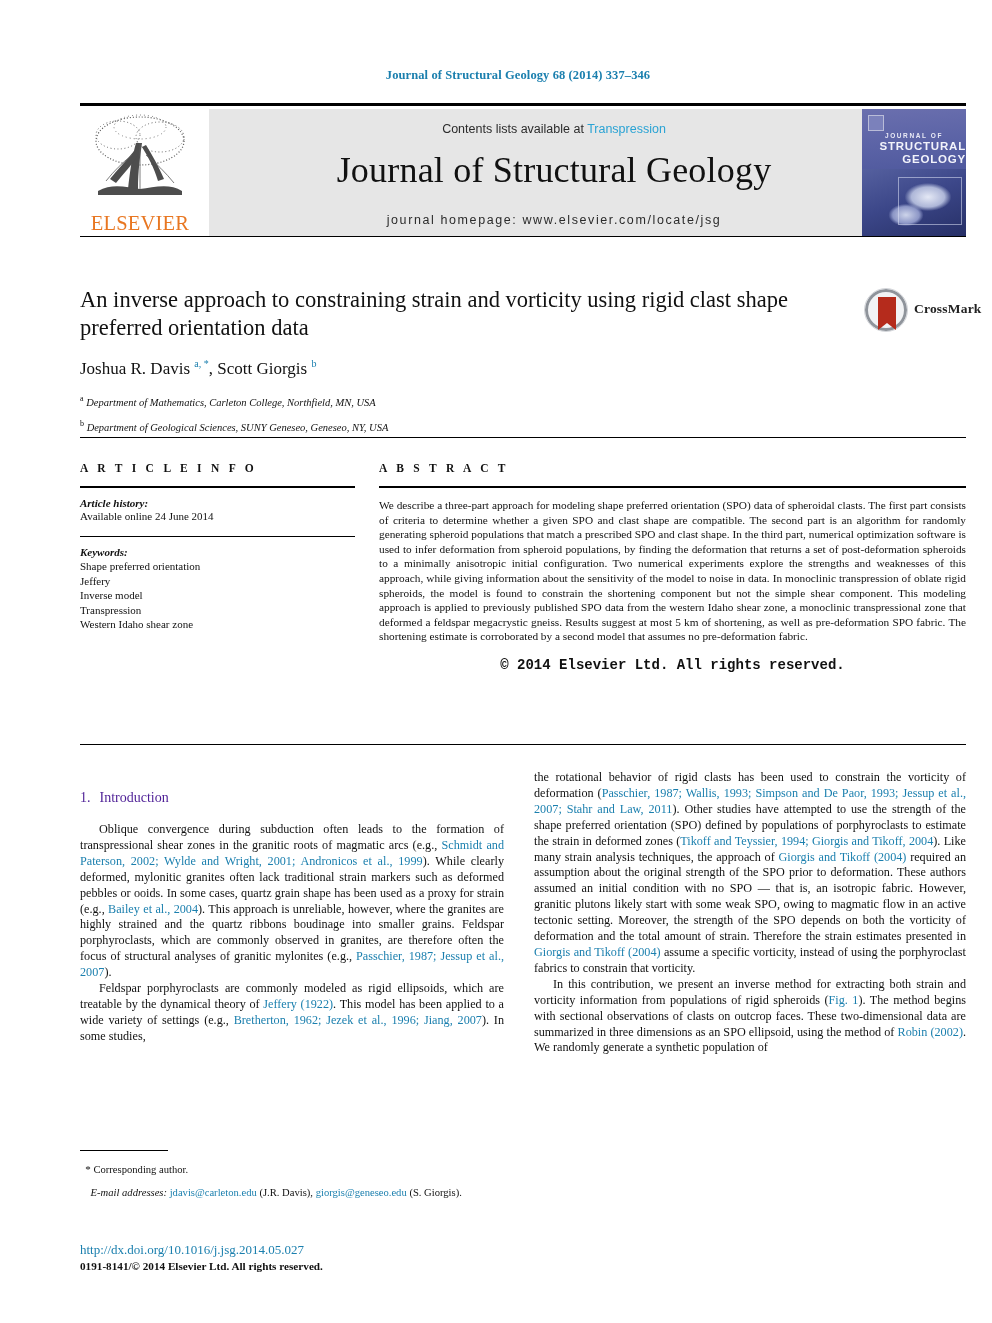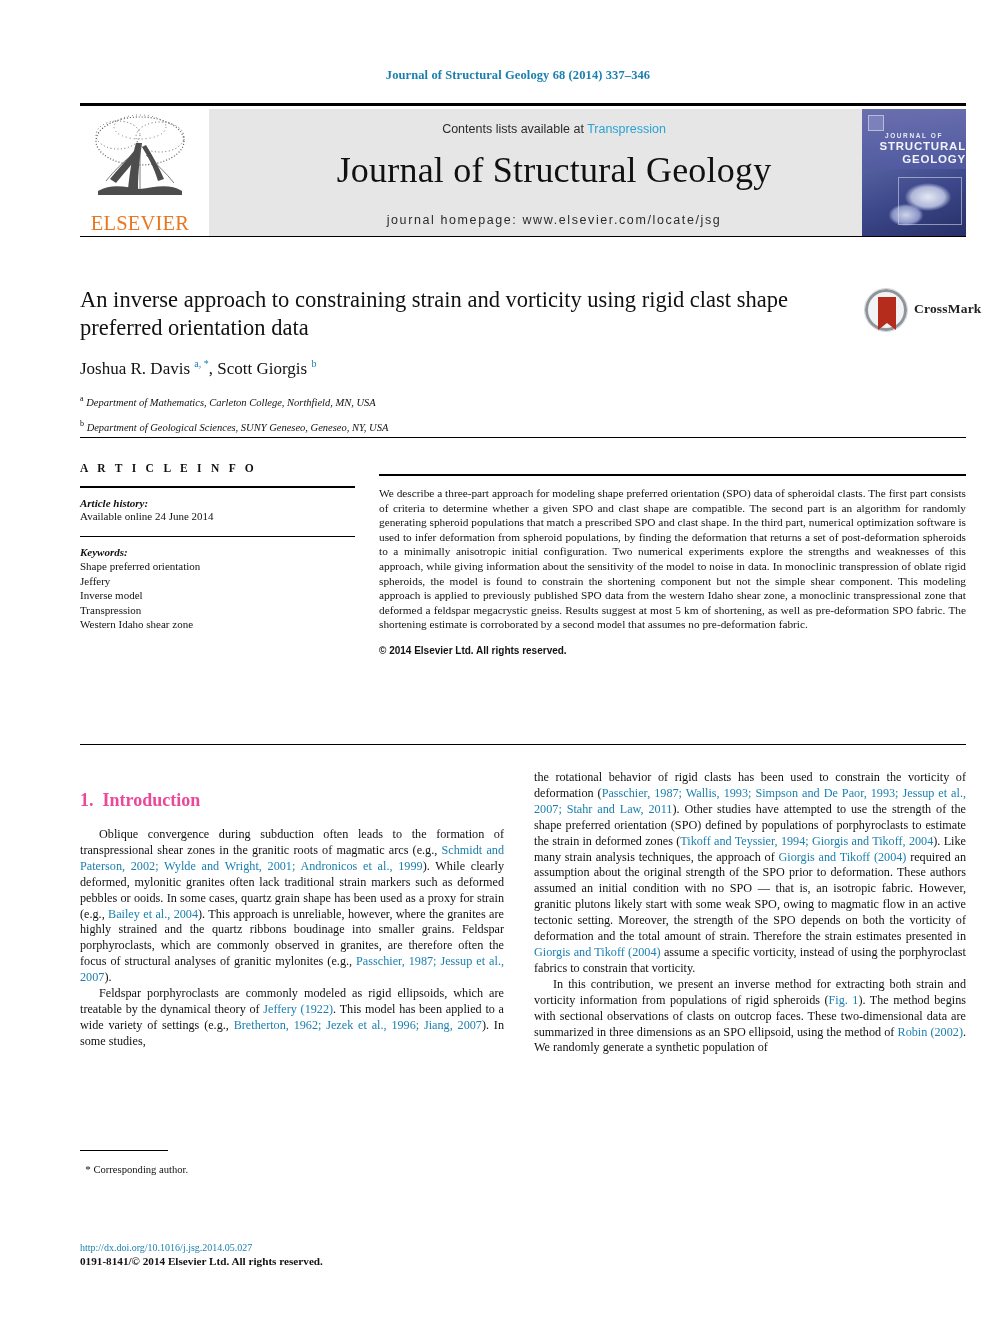--- a/index.html
+++ b/index.html
@@ -209,39 +209,39 @@
   .abstract-body {
     margin-top: 10px;
     font-family: "Liberation Serif", serif;
     font-size: 11.3px;
     line-height: 14.6px;
     text-align: justify;
     color: #111;
   }
   .copyright {
     margin-top: 13px;
-    font-family: Liberation Sans, sans-serif;
-    font-size: 10px;
+    font-family: Liberation Mono, monospace;
+    font-size: 14px;
     font-weight: bold;
-    text-align: left;
+    text-align: center;
     color: #111;
   }
 
   .rule-under-abstract {
     position: absolute; top: 744px; left: 58px; width: 886px; height: 1px;
     background: #000;
   }
 
   
   .body-left  { position: absolute; top: 790px; left: 58px;  width: 424px; }
   .body-right { position: absolute; top: 770px; left: 512px; width: 432px; }
 
   .h1 {
     font-family: "Liberation Serif", serif;
-    font-size: 18px; font-weight: bold; color: #ec4899;
+    font-size: 14px; font-weight: normal; color: #4c1d95;
     margin-bottom: 16px;
   }
   .h1 .num { margin-right: 9px; }
   p.para {
     font-family: "Liberation Serif", serif;
     font-size: 12.2px;
     line-height: 15.9px;
     text-align: justify;
     text-indent: 19px;
     margin: 0;
@@ -262,21 +262,21 @@
     font-family: Liberation Serif, serif;
     font-size: 10.6px; line-height: 23px; color: #111;
     text-align: justify;
   }
   .fn-line .star { font-size: 11px; }
   .fn-em { font-style: italic; }
 
   .doi-block { position: absolute; top: 1242px; left: 58px; width: 424px; }
   .doi {
     font-family: "Liberation Serif", serif;
-    font-size: 10px; color: #1a7fae;
+    font-size: 13px; color: #1a7fae;
   }
   .issn {
     font-family: "Liberation Serif", serif;
     font-size: 11.2px; font-weight: bold; color: #111; margin-top: 2px;
   }
 
   
   .tree-svg { width: 108px; height: 96px; display: block; }
 </style>
 </head>
@@ -358,20 +358,21 @@
     <div class="kw-list">
       <div class="info-line">Shape preferred orientation</div>
       <div class="info-line">Jeffery</div>
       <div class="info-line">Inverse model</div>
       <div class="info-line">Transpression</div>
       <div class="info-line">Western Idaho shear zone</div>
     </div>
   </div>
 
   <div class="abs-col">
+    <div class="sec-head">A B S T R A C T</div>
     <div class="hr-thick"></div>
     <div class="abstract-body">We describe a three-part approach for modeling shape preferred orientation (SPO) data of spheroidal clasts. The first part consists of criteria to determine whether a given SPO and clast shape are compatible. The second part is an algorithm for randomly generating spheroid populations that match a prescribed SPO and clast shape. In the third part, numerical optimization software is used to infer deformation from spheroid populations, by finding the deformation that returns a set of post-deformation spheroids to a minimally anisotropic initial configuration. Two numerical experiments explore the strengths and weaknesses of this approach, while giving information about the sensitivity of the model to noise in data. In monoclinic transpression of oblate rigid spheroids, the model is found to constrain the shortening component but not the simple shear component. This modeling approach is applied to previously published SPO data from the western Idaho shear zone, a monoclinic transpressional zone that deformed a feldspar megacrystic gneiss. Results suggest at most 5 km of shortening, as well as pre-deformation SPO fabric. The shortening estimate is corroborated by a second model that assumes no pre-deformation fabric.</div>
     <div class="copyright">© 2014 Elsevier Ltd. All rights reserved.</div>
   </div>
 
   <div class="rule-under-abstract"></div>
 
   <div class="body-left">
     <div class="h1"><span class="num">1.</span><span>Introduction</span></div>
     <p class="para">Oblique convergence during subduction often leads to the formation of transpressional shear zones in the granitic roots of magmatic arcs (e.g., <span class="ref">Schmidt and Paterson, 2002; Wylde and Wright, 2001; Andronicos et al., 1999</span>). While clearly deformed, mylonitic granites often lack traditional strain markers such as deformed pebbles or ooids. In some cases, quartz grain shape has been used as a proxy for strain (e.g., <span class="ref">Bailey et al., 2004</span>). This approach is unreliable, however, where the granites are highly strained and the quartz ribbons boudinage into smaller grains. Feldspar porphyroclasts, which are commonly observed in granites, are therefore often the focus of structural analyses of granitic mylonites (e.g., <span class="ref">Passchier, 1987; Jessup et al., 2007</span>).</p>
@@ -382,20 +383,27 @@
     <p class="para cont">the rotational behavior of rigid clasts has been used to constrain the vorticity of deformation (<span class="ref">Passchier, 1987; Wallis, 1993; Simpson and De Paor, 1993; Jessup et al., 2007; Stahr and Law, 2011</span>). Other studies have attempted to use the strength of the shape preferred orientation (SPO) defined by populations of porphyroclasts to estimate the strain in deformed zones (<span class="ref">Tikoff and Teyssier, 1994; Giorgis and Tikoff, 2004</span>). Like many strain analysis techniques, the approach of <span class="ref">Giorgis and Tikoff (2004)</span> required an assumption about the original strength of the SPO prior to deformation. These authors assumed an initial condition with no SPO — that is, an isotropic fabric. However, granitic plutons likely start with some weak SPO, owing to magmatic flow in an active tectonic setting. Moreover, the strength of the SPO depends on both the vorticity of deformation and the total amount of strain. Therefore the strain estimates presented in <span class="ref">Giorgis and Tikoff (2004)</span> assume a specific vorticity, instead of using the porphyroclast fabrics to constrain that vorticity.</p>
     <p class="para">In this contribution, we present an inverse method for extracting both strain and vorticity information from populations of rigid spheroids (<span class="ref">Fig. 1</span>). The method begins with sectional observations of clasts on outcrop faces. These two-dimensional data are summarized in three dimensions as an SPO ellipsoid, using the method of <span class="ref">Robin (2002)</span>. We randomly generate a synthetic population of</p>
   </div>
 
   <div class="footnote">
     <div class="fn-rule"></div>
     <div class="fn-line">
       &nbsp;&nbsp;<span class="star">*</span>
       <span>Corresponding author.</span>
     </div>
+    <div class="fn-line">
+      &nbsp;&nbsp;&nbsp;&nbsp;<span class="fn-em">E-mail addresses:</span>
+      <span class="ref">jdavis@carleton.edu</span>
+      <span>(J.R. Davis),</span>
+      <span class="ref">giorgis@geneseo.edu</span>
+      <span>(S. Giorgis).</span>
+    </div>
   </div>
 
   <div class="doi-block">
     <div class="doi">http://dx.doi.org/10.1016/j.jsg.2014.05.027</div>
     <div class="issn">0191-8141/© 2014 Elsevier Ltd. All rights reserved.</div>
   </div>
 
 </div>
 
 </body></html>

